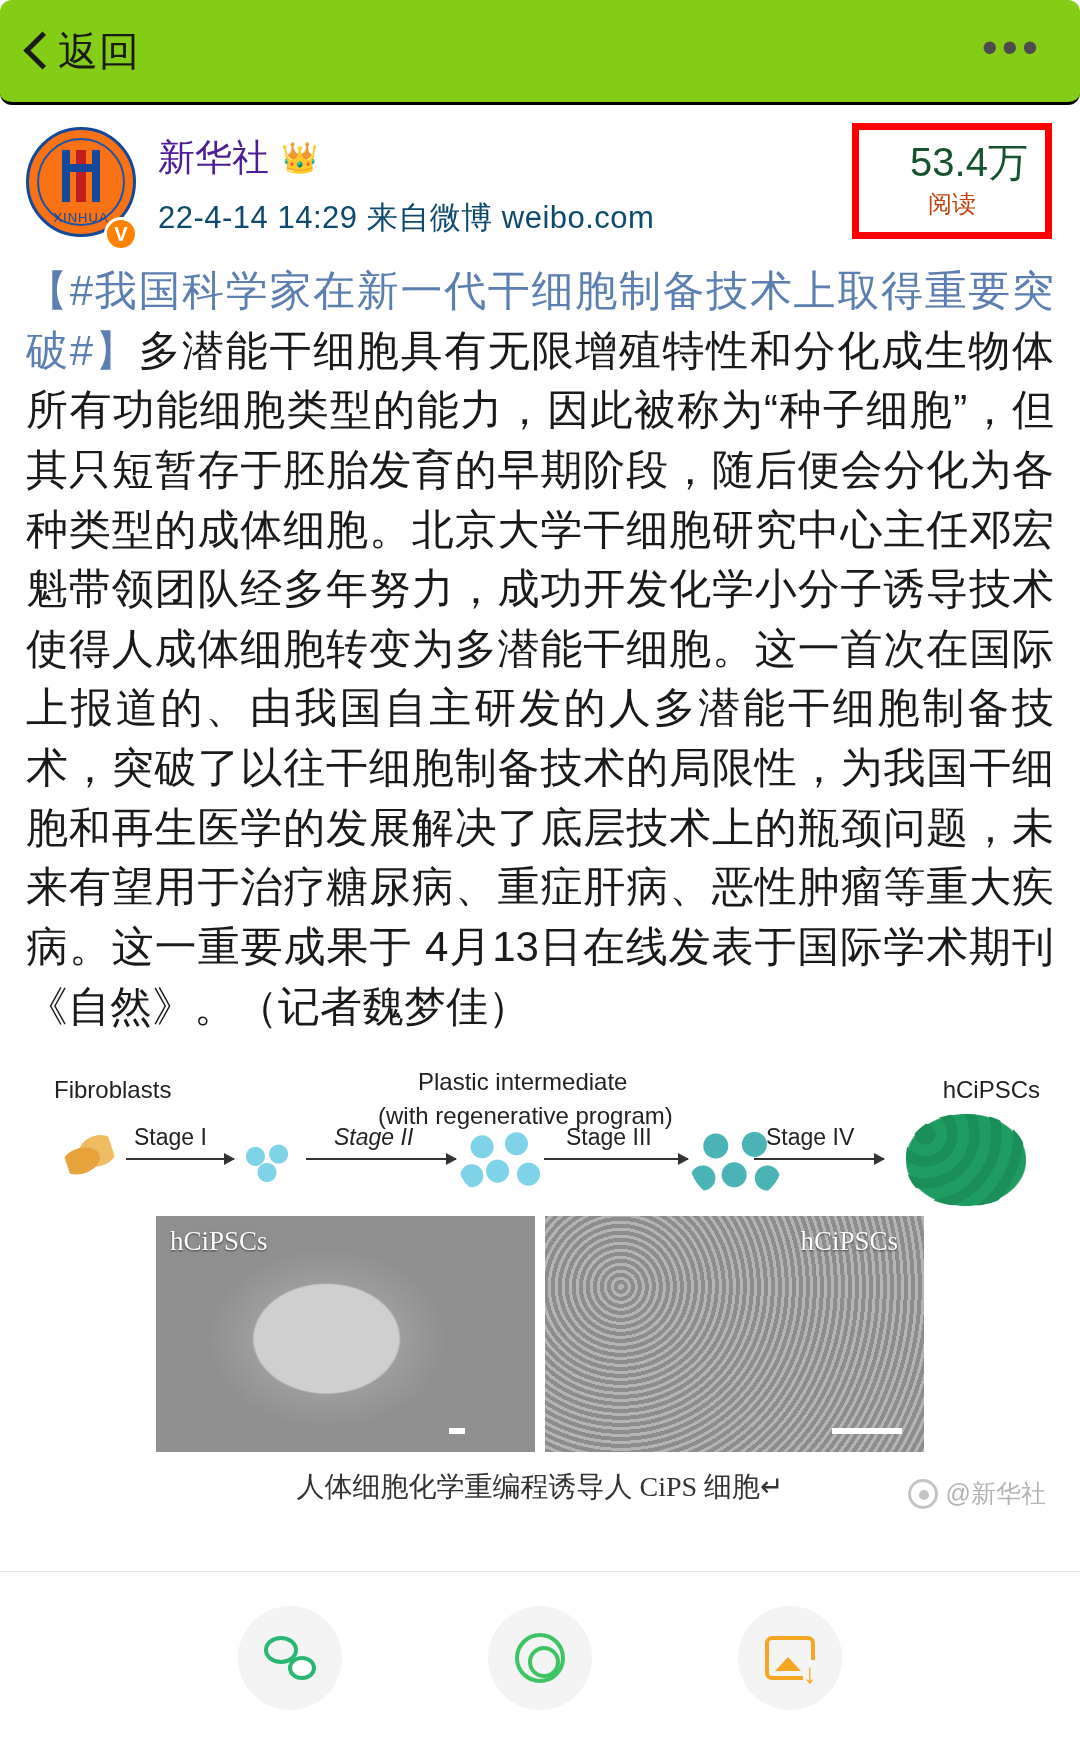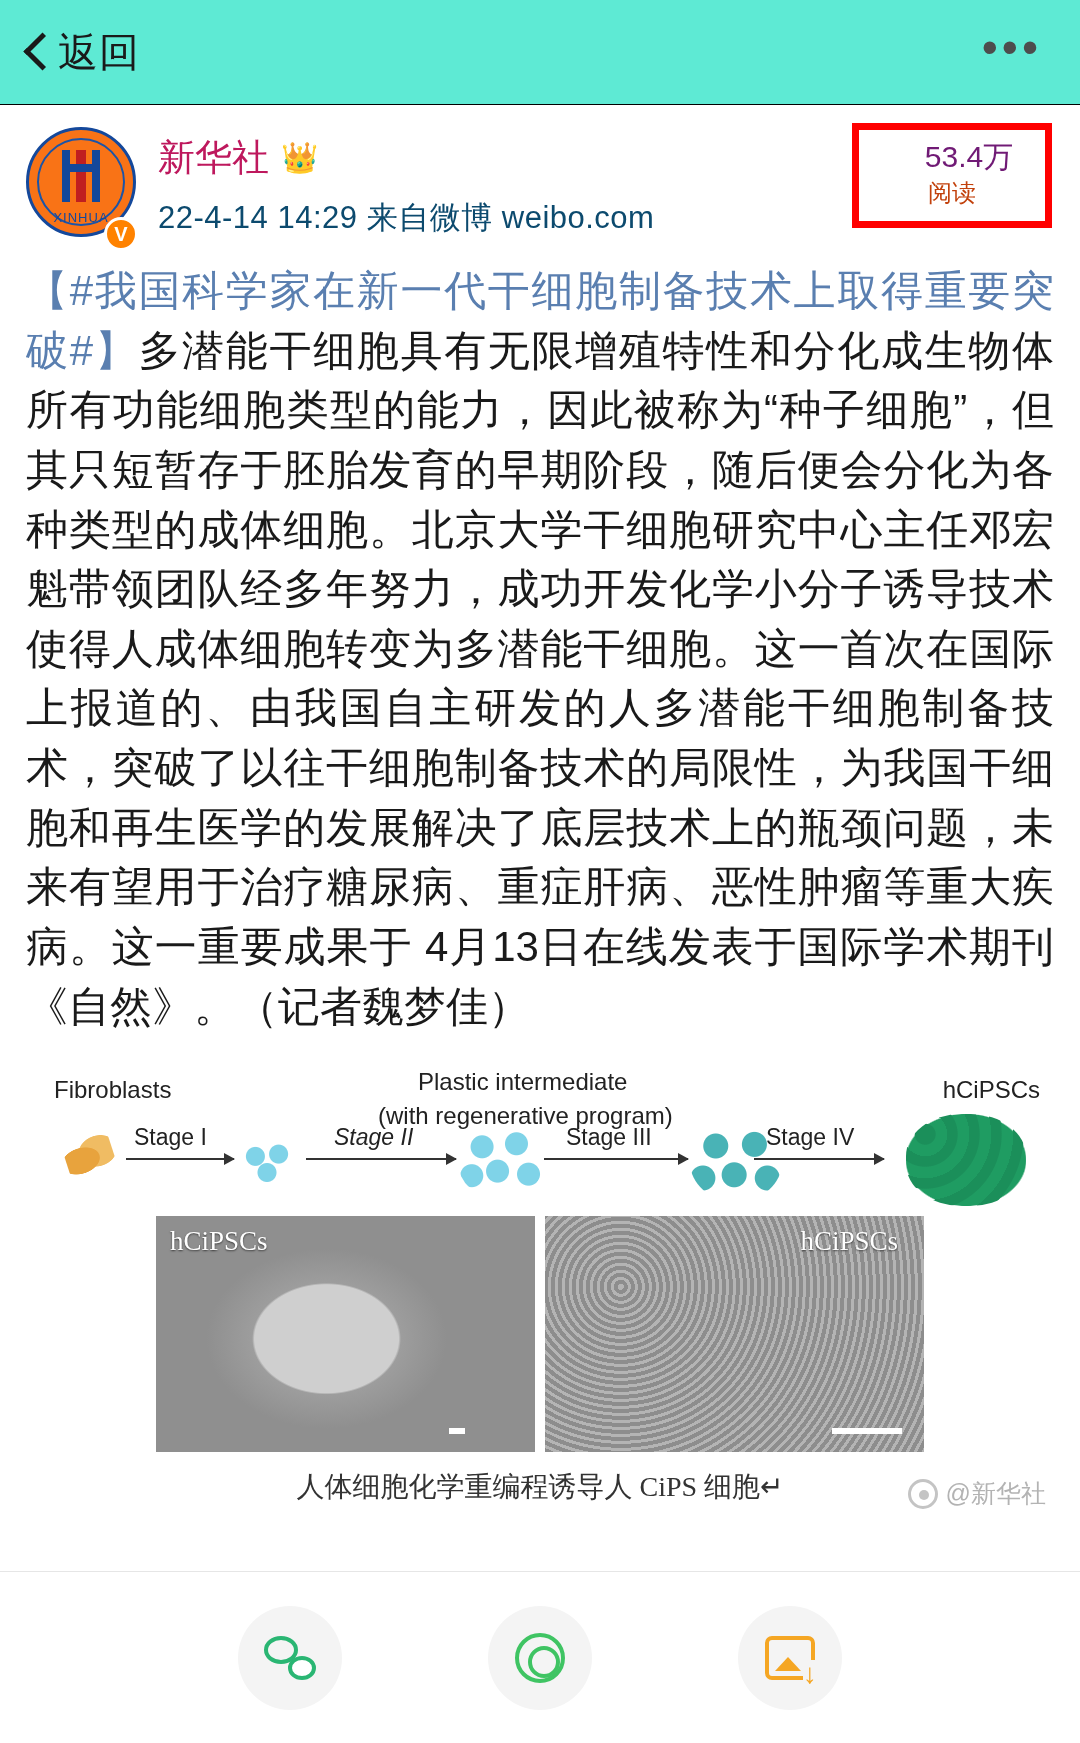--- a/index.html
+++ b/index.html
@@ -18,24 +18,25 @@
     overflow: hidden;
     display: flex;
     flex-direction: column;
   }
 
   
   .navbar {
     position: relative;
     height: 105px;
     flex: 0 0 105px;
-    background: #5eead4;
-    border-bottom: 1px solid #000000;
-    display: flex;
-    align-items: center;
+    background: #84cc16;
+    border-bottom: 3px solid #000000;
+    display: flex;
+    align-items: center;
+    border-radius: 12px;
   }
   .nav-back {
     display: flex;
     align-items: center;
     gap: 10px;
     margin-left: 22px;
     cursor: pointer;
   }
   .chev {
     width: 26px; height: 44px;
@@ -140,21 +141,21 @@
     margin-left: 22px;
     padding-top: 6px;
   }
   .uname-row {
     display: flex;
     align-items: center;
     gap: 12px;
   }
   .uname {
     font-size: 37px;
-    color: #be185d;
+    color: #4c1d95;
     font-weight: 500;
   }
   .crown {
     font-size: 30px;
     line-height: 1;
   }
   .meta {
     margin-top: 14px;
     font-size: 31px;
     color: #0c4a6e;
@@ -165,22 +166,22 @@
     position: absolute;
     right: 28px;
     top: 18px;
     width: 200px;
     border: 7px solid #ff0000;
     background: #ffffff;
     padding: 10px 0 12px 0;
     text-align: center;
   }
   .read-count {
-    font-size: 30px;
-    color: #701a75;
+    font-size: 40px;
+    color: #14532d;
     line-height: 1.1;
     padding-left: 34px;
   }
   .read-label {
     font-size: 24px;
     color: #c2410c;
     margin-top: 4px;
   }
 
   

